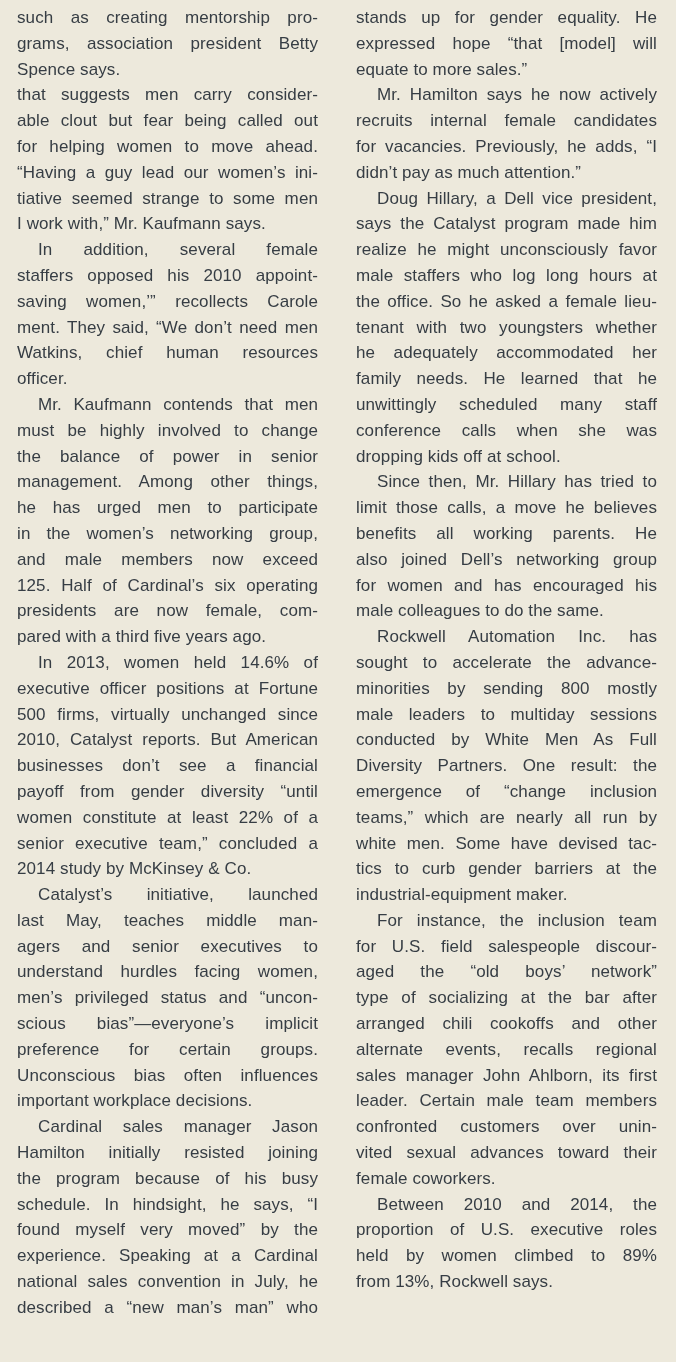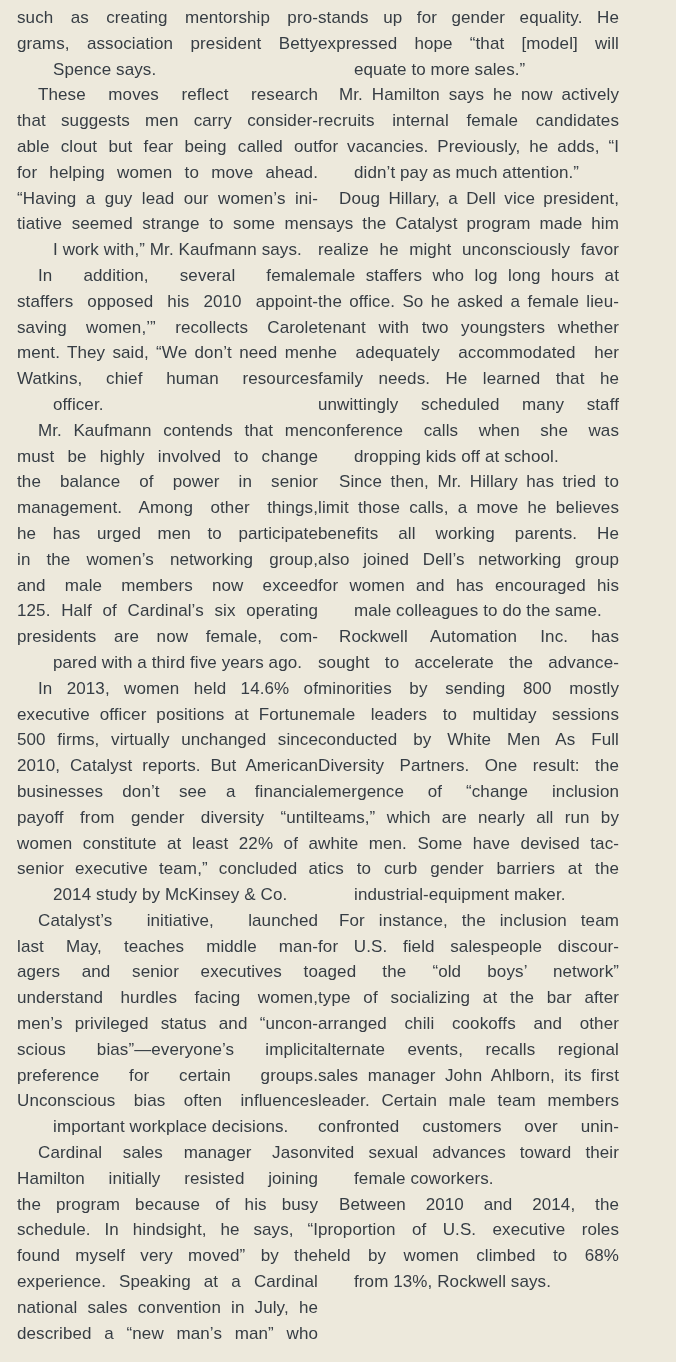--- a/index.html
+++ b/index.html
@@ -12,20 +12,21 @@
     background: #EDE9DC;
     overflow: hidden;
     font-family: "Liberation Sans", "DejaVu Sans", sans-serif;
   }
   .page {
     box-sizing: border-box;
     width: 676px;
     height: 1362px;
     padding: 5px 26px 0 17px;
     display: flex;
+    gap: 38px;
   }
   .column {
     width: 301px;
     flex: 0 0 301px;
   }
   .paragraph {
     margin: 0;
   }
   .line {
     font-size: 17px;
@@ -34,38 +35,36 @@
     color: #363D44;
     letter-spacing: 0.1px;
     text-align: justify;
     text-align-last: justify;
     white-space: nowrap;
     overflow: visible;
   }
   .line.end {
     text-align: right;
     text-align-last: left;
-    margin-left: 36px;
   }
   .line.indent {
     text-indent: 21px;
   }
 </style>
 </head>
 <body>
 
 <main class="page">
   <section class="column">
       <div class="paragraph">
         <div class="line">such as creating mentorship pro-</div>
         <div class="line">grams, association president Betty</div>
         <div class="line end">Spence says.</div>
       </div>
       <div class="paragraph">
-        <div class="line indent">These moves reflect research</div>
         <div class="line">that suggests men carry consider-</div>
         <div class="line">able clout but fear being called out</div>
         <div class="line">for helping women to move ahead.</div>
         <div class="line">“Having a guy lead our women’s ini-</div>
         <div class="line">tiative seemed strange to some men</div>
         <div class="line end">I work with,” Mr. Kaufmann says.</div>
       </div>
       <div class="paragraph">
         <div class="line indent">In addition, several female</div>
         <div class="line">staffers opposed his 2010 appoint-</div>
@@ -174,17 +173,17 @@
         <div class="line">alternate events, recalls regional</div>
         <div class="line">sales manager John Ahlborn, its first</div>
         <div class="line">leader. Certain male team members</div>
         <div class="line">confronted customers over unin-</div>
         <div class="line">vited sexual advances toward their</div>
         <div class="line end">female coworkers.</div>
       </div>
       <div class="paragraph">
         <div class="line indent">Between 2010 and 2014, the</div>
         <div class="line">proportion of U.S. executive roles</div>
-        <div class="line">held by women climbed to 68%</div>
+        <div class="line">held by women climbed to 89%</div>
         <div class="line end">from 13%, Rockwell says.</div>
       </div>
     </section>
 </main>
 
 </body></html>

